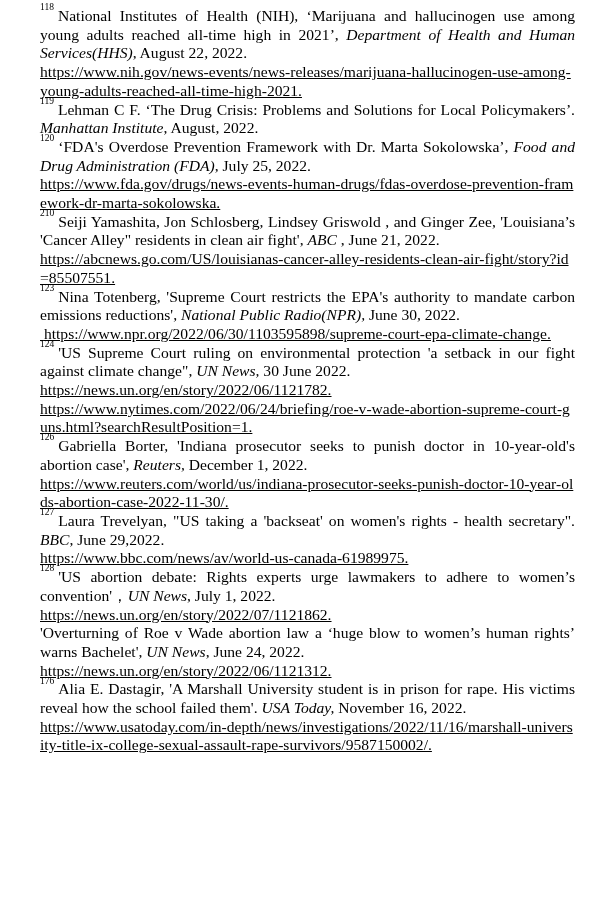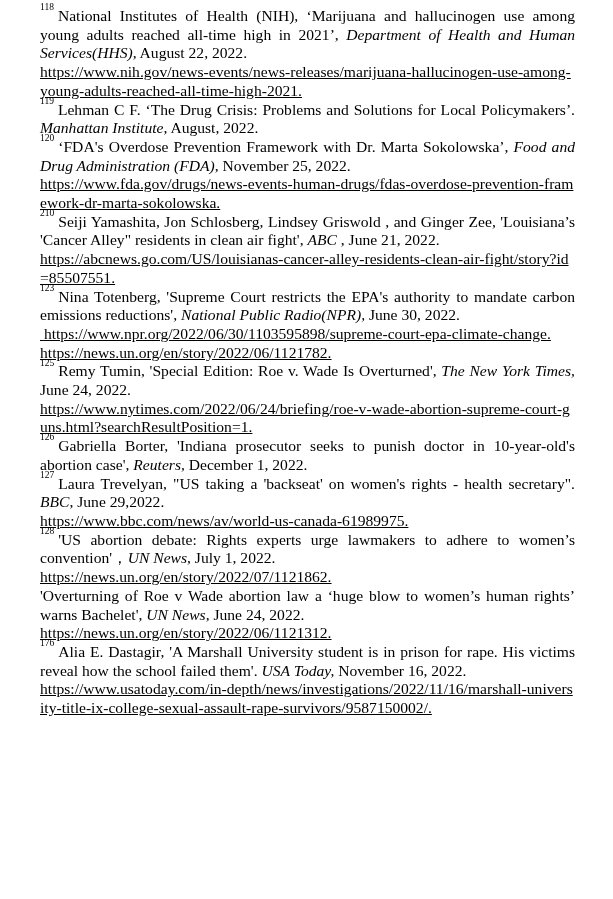--- a/index.html
+++ b/index.html
@@ -46,42 +46,43 @@
 <div class="page">
   <div id="footnote-list">
       <div class="footnote">
         <p class="citation"><sup class="fn-num">118</sup><span class="rm">National Institutes of Health (NIH), ‘Marijuana and hallucinogen use among young adults reached all-time high in 2021’, </span><span class="it">Department of Health and Human Services(HHS)</span><span class="rm">, August 22, 2022.</span></p>
         <p class="url"><span class="rm">https://www.nih.gov/news-events/news-releases/marijuana-hallucinogen-use-among-young-adults-reached-all-time-high-2021.</span></p>
       </div>
       <div class="footnote">
         <p class="citation"><sup class="fn-num">119</sup><span class="rm">Lehman C F. ‘The Drug Crisis: Problems and Solutions for Local Policymakers’. </span><span class="it">Manhattan Institute</span><span class="rm">, August, 2022.</span></p>
       </div>
       <div class="footnote">
-        <p class="citation"><sup class="fn-num">120</sup><span class="rm">‘FDA's Overdose Prevention Framework with Dr. Marta Sokolowska’, </span><span class="it">Food and Drug Administration (FDA)</span><span class="rm">, November 25, 2022.</span></p>
+        <p class="citation"><sup class="fn-num">120</sup><span class="rm">‘FDA's Overdose Prevention Framework with Dr. Marta Sokolowska’, </span><span class="it">Food and Drug Administration (FDA)</span><span class="rm">, July 25, 2022.</span></p>
         <p class="url"><span class="rm">https://www.fda.gov/drugs/news-events-human-drugs/fdas-overdose-prevention-framework-dr-marta-sokolowska.</span></p>
       </div>
       <div class="footnote">
         <p class="citation"><sup class="fn-num">210</sup><span class="rm">Seiji Yamashita, Jon Schlosberg, Lindsey Griswold , and Ginger Zee, 'Louisiana’s 'Cancer Alley" residents in clean air fight', </span><span class="it">ABC</span><span class="rm"> , June 21, 2022.</span></p>
         <p class="url"><span class="rm">https://abcnews.go.com/US/louisianas-cancer-alley-residents-clean-air-fight/story?id=85507551.</span></p>
       </div>
       <div class="footnote">
       </div>
       <div class="footnote">
         <p class="citation"><sup class="fn-num">123</sup><span class="rm">Nina Totenberg, 'Supreme Court restricts the EPA's authority to mandate carbon emissions reductions', </span><span class="it">National Public Radio(NPR),</span><span class="rm"> June 30, 2022.</span></p>
         <p class="url"><span class="rm"> https://www.npr.org/2022/06/30/1103595898/supreme-court-epa-climate-change.</span></p>
       </div>
       <div class="footnote">
+        <p class="citation"><sup class="fn-num">124</sup><span class="rm">'US Supreme Court ruling on environmental protection 'a setback in our fight against climate change", </span><span class="it">UN News,</span><span class="rm"> 30 June 2022.</span></p>
         <p class="url"><span class="rm">https://news.un.org/en/story/2022/06/1121782.</span></p>
       </div>
       <div class="footnote">
-        <p class="citation"><sup class="fn-num">125</sup><span class="rm">Remy Tumin, 'Special Edition: Roe v. Wade Is Overturned', </span><span class="it">The New York Times,</span><span class="rm"> June 24, 2022.</span></p>
         <p class="url"><span class="rm">https://www.nytimes.com/2022/06/24/briefing/roe-v-wade-abortion-supreme-court-guns.html?searchResultPosition=1.</span></p>
       </div>
       <div class="footnote">
         <p class="citation"><sup class="fn-num">126</sup><span class="rm">Gabriella Borter, 'Indiana prosecutor seeks to punish doctor in 10-year-old's abortion case', </span><span class="it">Reuters,</span><span class="rm"> December 1, 2022.</span></p>
+        <p class="url"><span class="rm">https://www.reuters.com/world/us/indiana-prosecutor-seeks-punish-doctor-10-year-olds-abortion-case-2022-11-30/.</span></p>
       </div>
       <div class="footnote">
         <p class="citation"><sup class="fn-num">127</sup><span class="rm">Laura Trevelyan, "US taking a 'backseat' on women's rights - health secretary". </span><span class="it">BBC</span><span class="rm">, June 29,2022.</span></p>
         <p class="url"><span class="rm">https://www.bbc.com/news/av/world-us-canada-61989975.</span></p>
       </div>
       <div class="footnote">
         <p class="citation"><sup class="fn-num">128</sup><span class="rm">'US abortion debate: Rights experts urge lawmakers to adhere to women’s convention'，</span><span class="it">UN News</span><span class="rm">, July 1, 2022.</span></p>
         <p class="url"><span class="rm">https://news.un.org/en/story/2022/07/1121862.</span></p>
         <p class="citation"><span class="rm">'Overturning of Roe v Wade abortion law a ‘huge blow to women’s human rights’ warns Bachelet', </span><span class="it">UN News</span><span class="rm">, June 24, 2022.</span></p>
         <p class="url"><span class="rm">https://news.un.org/en/story/2022/06/1121312.</span></p>

